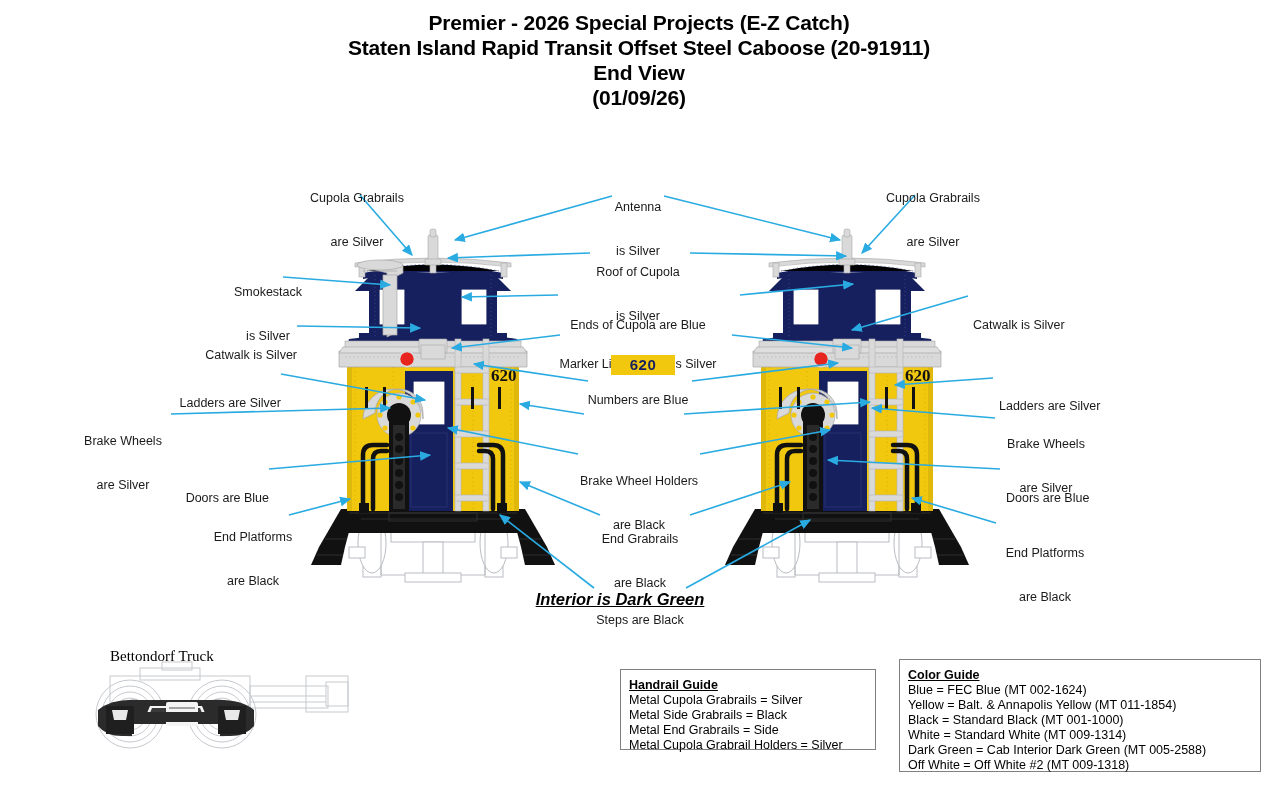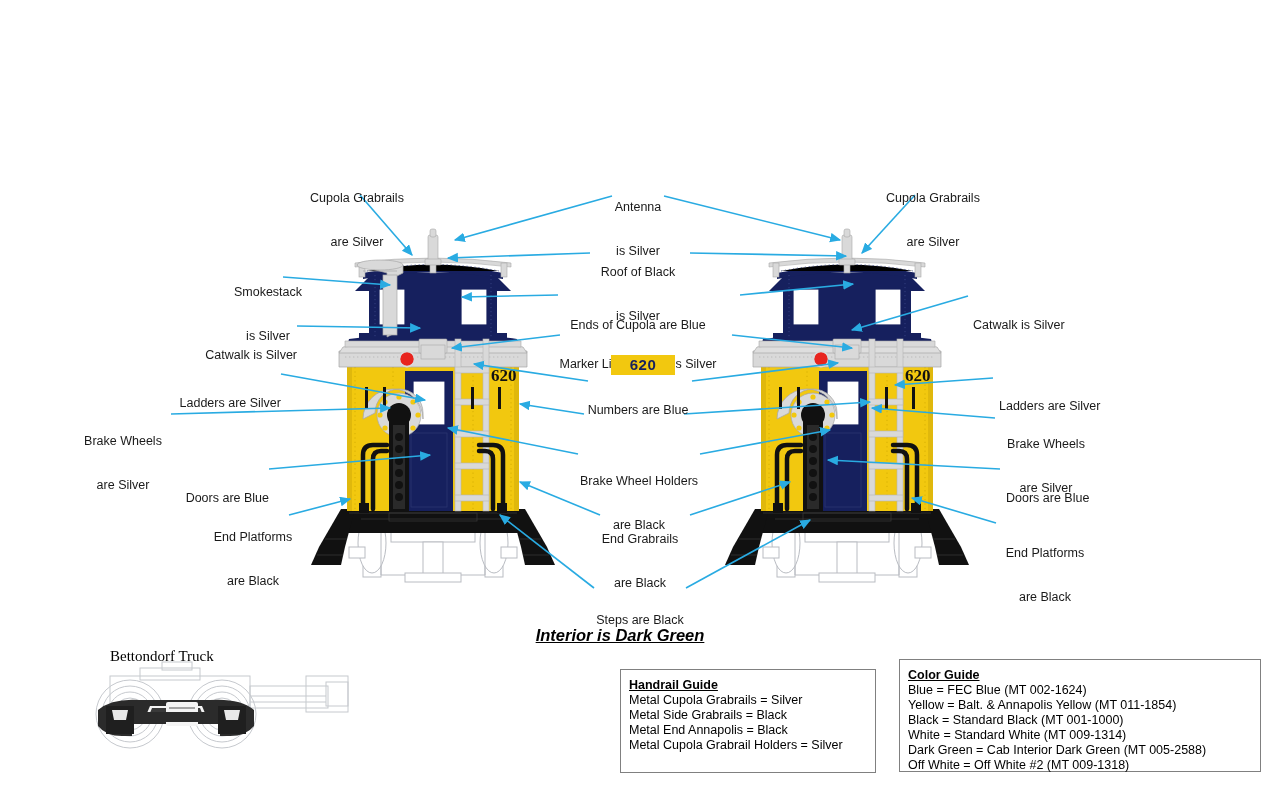--- a/index.html
+++ b/index.html
@@ -61,20 +61,26 @@
   }
 
   svg{display:block;}
   .svg-layer{position:absolute;left:0;top:0;pointer-events:none;}
 </style>
 </head>
 <body>
 
 <div id="stage">
 
+  <div class="title-block">
+    <div>Premier - 2026 Special Projects (E-Z Catch)</div>
+    <div>Staten Island Rapid Transit Offset Steel Caboose (20-91911)</div>
+    <div>End View</div>
+    <div>(01/09/26)</div>
+  </div>
 
   <svg class="svg-layer" width="1278" height="785" viewBox="0 0 1278 785">
     <defs>
       <marker id="ah" markerWidth="7" markerHeight="7" refX="6.2" refY="3" orient="auto">
         <path d="M0,0 L7,3 L0,6 z" fill="#29ABE2"></path>
       </marker>
       <g id="caboose">
 
         <g stroke="#b9bcc2" stroke-width="1" fill="#ffffff">
           <rect x="38" y="268" width="124" height="60"></rect>
@@ -361,35 +367,35 @@
     <div>End Platforms</div>
     <div>are Black</div>
   </div>
 
   <div class="lbl c" style="left:578px;top:171px;width:120px;">
     <div>Antenna</div>
     <div>is Silver</div>
   </div>
 
   <div class="lbl c" style="left:578px;top:236px;width:120px;">
-    <div>Roof of Black</div>
+    <div>Roof of Cupola</div>
     <div>is Silver</div>
   </div>
 
   <div class="lbl c" style="left:558px;top:289px;width:160px;">
     <div>Ends of Cupola are Blue</div>
   </div>
 
   <div class="lbl c" style="left:543px;top:328px;width:190px;">
     <div>Marker Light Holder is Silver</div>
   </div>
 
   <div class="num-swatch" style="left:611px;top:355px;width:64px;">620</div>
 
-  <div class="lbl c" style="left:578px;top:374px;width:120px;">
+  <div class="lbl c" style="left:578px;top:364px;width:120px;">
     <div>Numbers are Blue</div>
   </div>
 
 
   <div class="lbl c" style="left:568px;top:445px;width:142px;">
     <div>Brake Wheel Holders</div>
     <div>are Black</div>
   </div>
 
   <div class="lbl c" style="left:588px;top:503px;width:104px;">
@@ -421,30 +427,30 @@
 
   <div class="lbl l" style="left:1006px;top:462px;width:150px;">
     <div>Doors are Blue</div>
   </div>
 
   <div class="lbl c" style="left:985px;top:517px;width:120px;">
     <div>End Platforms</div>
     <div>are Black</div>
   </div>
 
-  <div class="interior-note" style="left:518px;top:626px;width:204px;text-align:center;">Interior is Dark Green</div>
+  <div class="interior-note" style="left:518px;top:590px;width:204px;text-align:center;">Interior is Dark Green</div>
 
   <div class="truck-label" style="left:110px;top:648px;font-family:Liberation Serif, serif;">Bettondorf Truck</div>
 
-  <div class="guidebox" style="left:620px;top:669px;width:256px;height:104px;">
+  <div class="guidebox" style="left:620px;top:669px;width:256px;height:81px;">
     <span class="gtitle">Handrail Guide</span>
     <ul>
       <li>Metal Cupola Grabrails = Silver</li>
       <li>Metal Side Grabrails = Black</li>
-      <li>Metal End Annapolis = Black</li>
+      <li>Metal End Grabrails = Side</li>
       <li>Metal Cupola Grabrail Holders = Silver</li>
     </ul>
   </div>
 
 
   <div class="guidebox" style="left:899px;top:659px;width:362px;height:113px;">
     <span class="gtitle">Color Guide</span>
     <ul>
       <li>Blue = FEC Blue (MT 002-1624)</li>
       <li>Yellow = Balt. &amp; Annapolis Yellow (MT 011-1854)</li>

